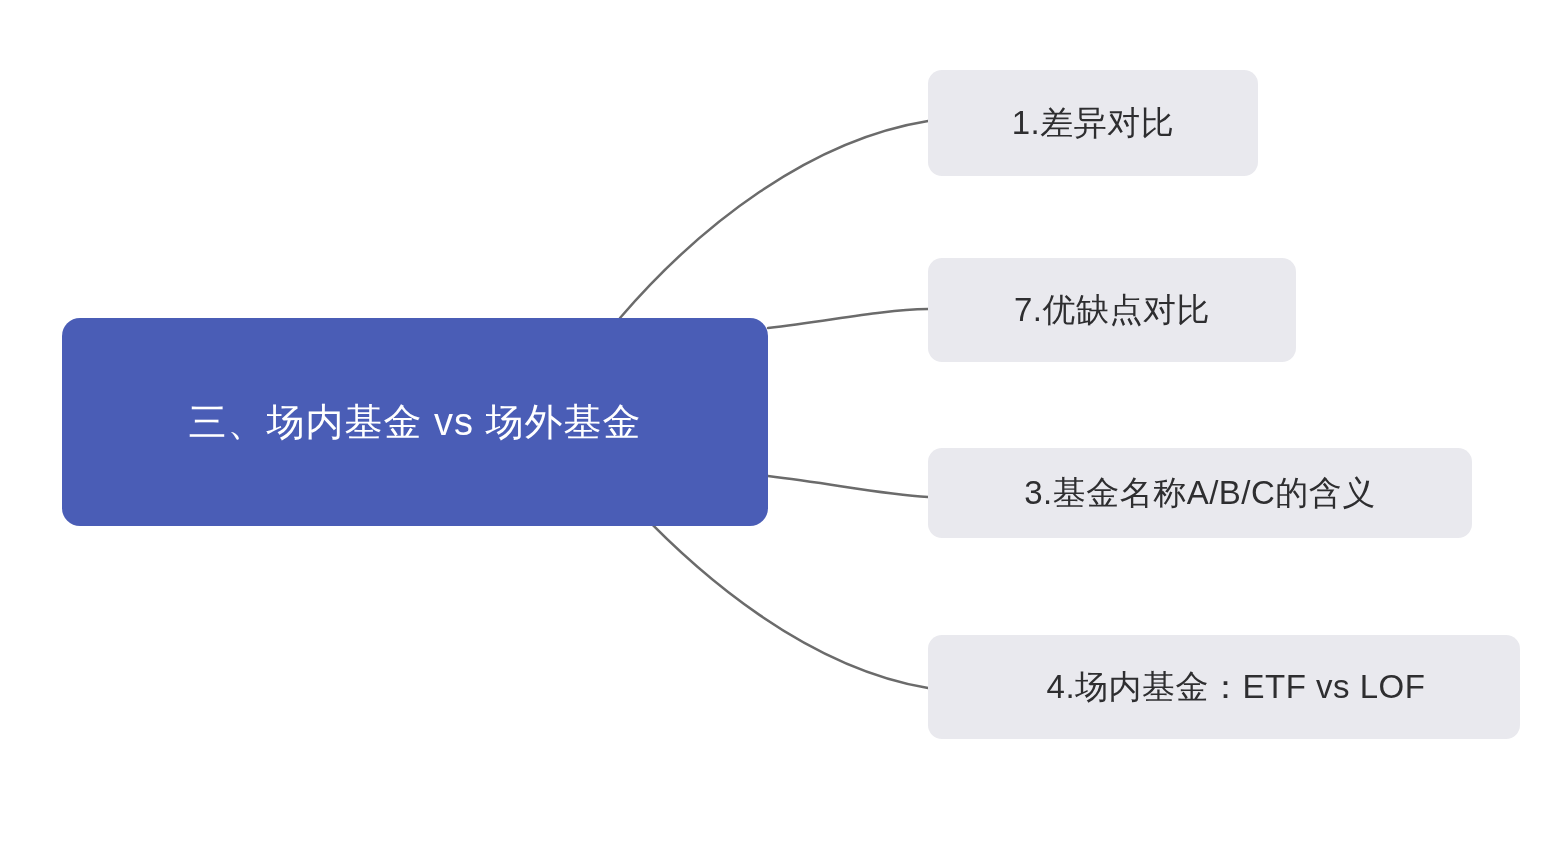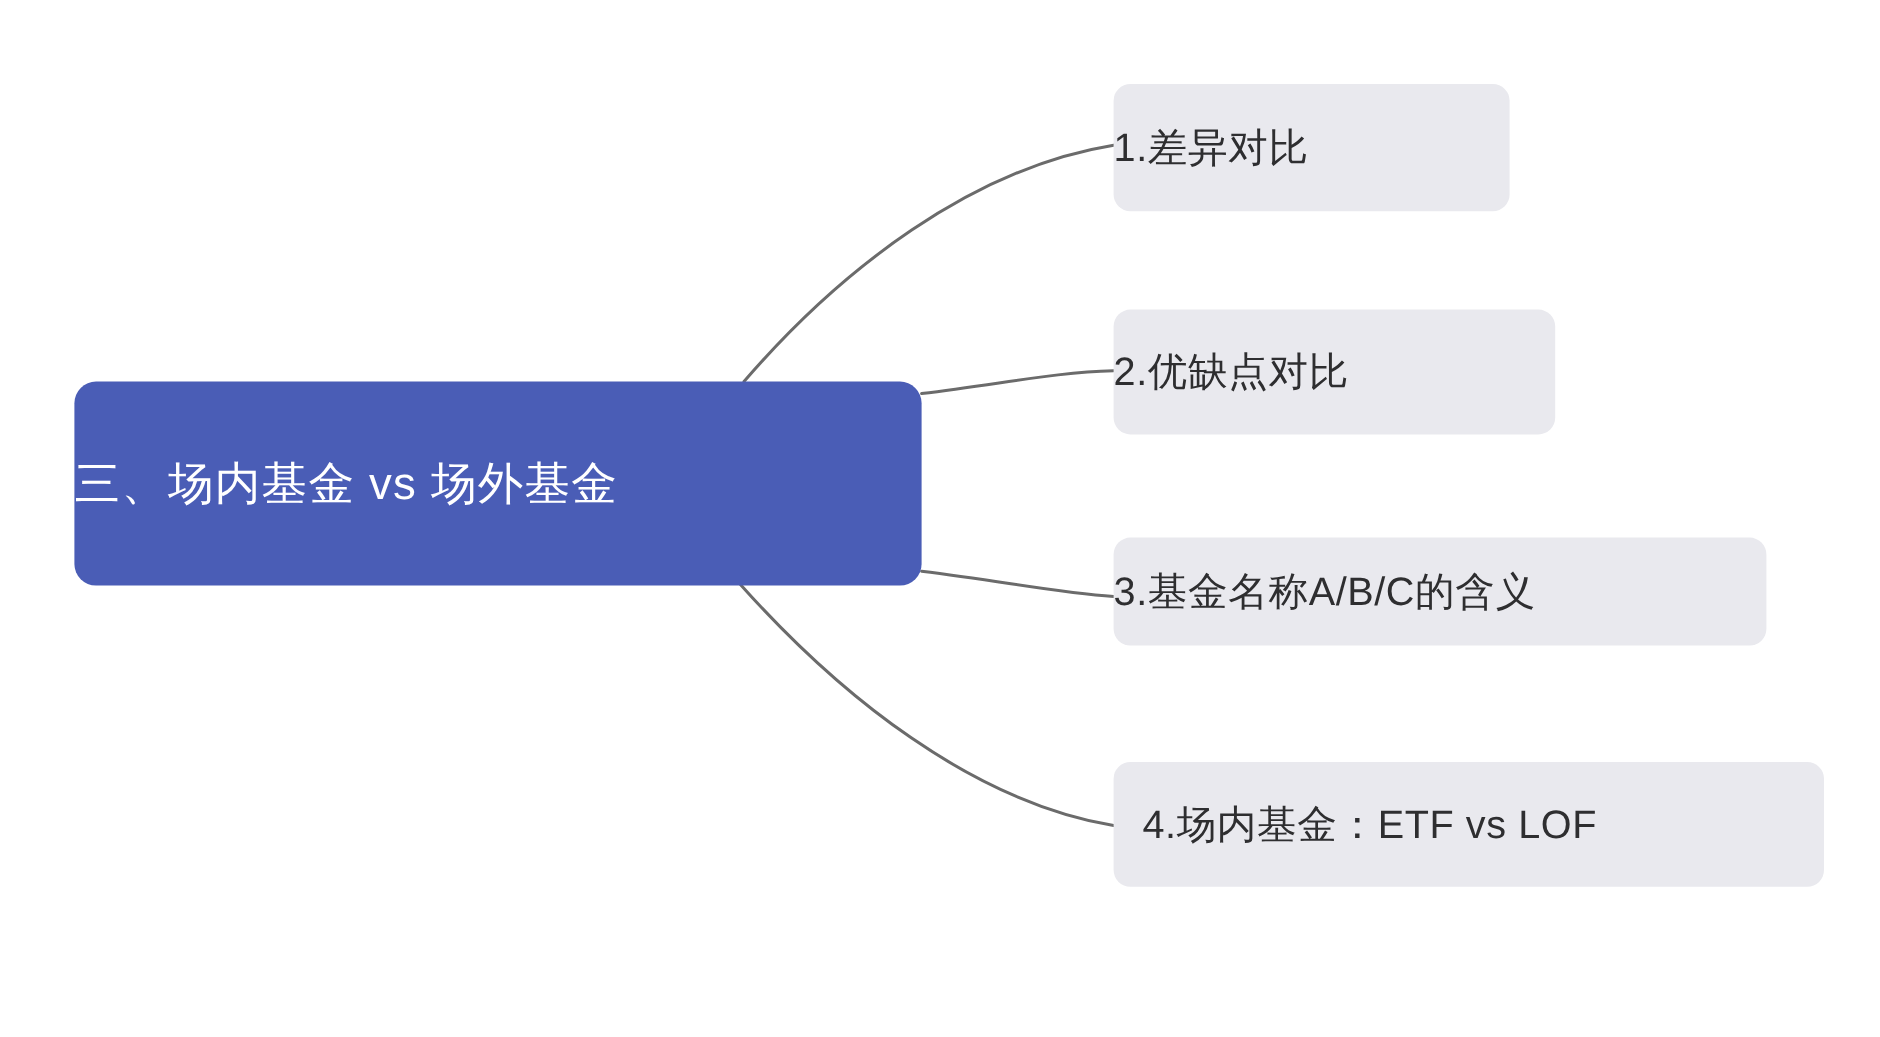--- a/index.html
+++ b/index.html
@@ -19,30 +19,30 @@
     left: 0; top: 0;
     width: 1567px;
     height: 864px;
     pointer-events: none;
   }
 
   .node {
     position: absolute;
     display: flex;
     align-items: center;
-    justify-content: flex-start;
+    justify-content: center;
     text-align: center;
     cursor: default;
   }
 
   .root-node {
     left: 62px;
     top: 318px;
     width: 706px;
-    height: 170px;
+    height: 208px;
     background: #4a5db6;
     border-radius: 18px;
     color: #ffffff;
     font-size: 38px;
     letter-spacing: 1px;
   }
 
   .branch-node {
     background: #e9e9ee;
     border-radius: 14px;
@@ -83,21 +83,21 @@
 
   <div class="node root-node">
     <span>三、场内基金 vs 场外基金</span>
   </div>
 
   <div class="node branch-node branch-1">
     <span>1.差异对比</span>
   </div>
 
   <div class="node branch-node branch-2">
-    <span>2.优缺点对比</span>
+    <span>7.优缺点对比</span>
   </div>
 
   <div class="node branch-node branch-3">
     <span>3.基金名称A/B/C的含义</span>
   </div>
 
   <div class="node branch-node branch-4">
     <span>4.场内基金：ETF vs LOF</span>
   </div>
 

